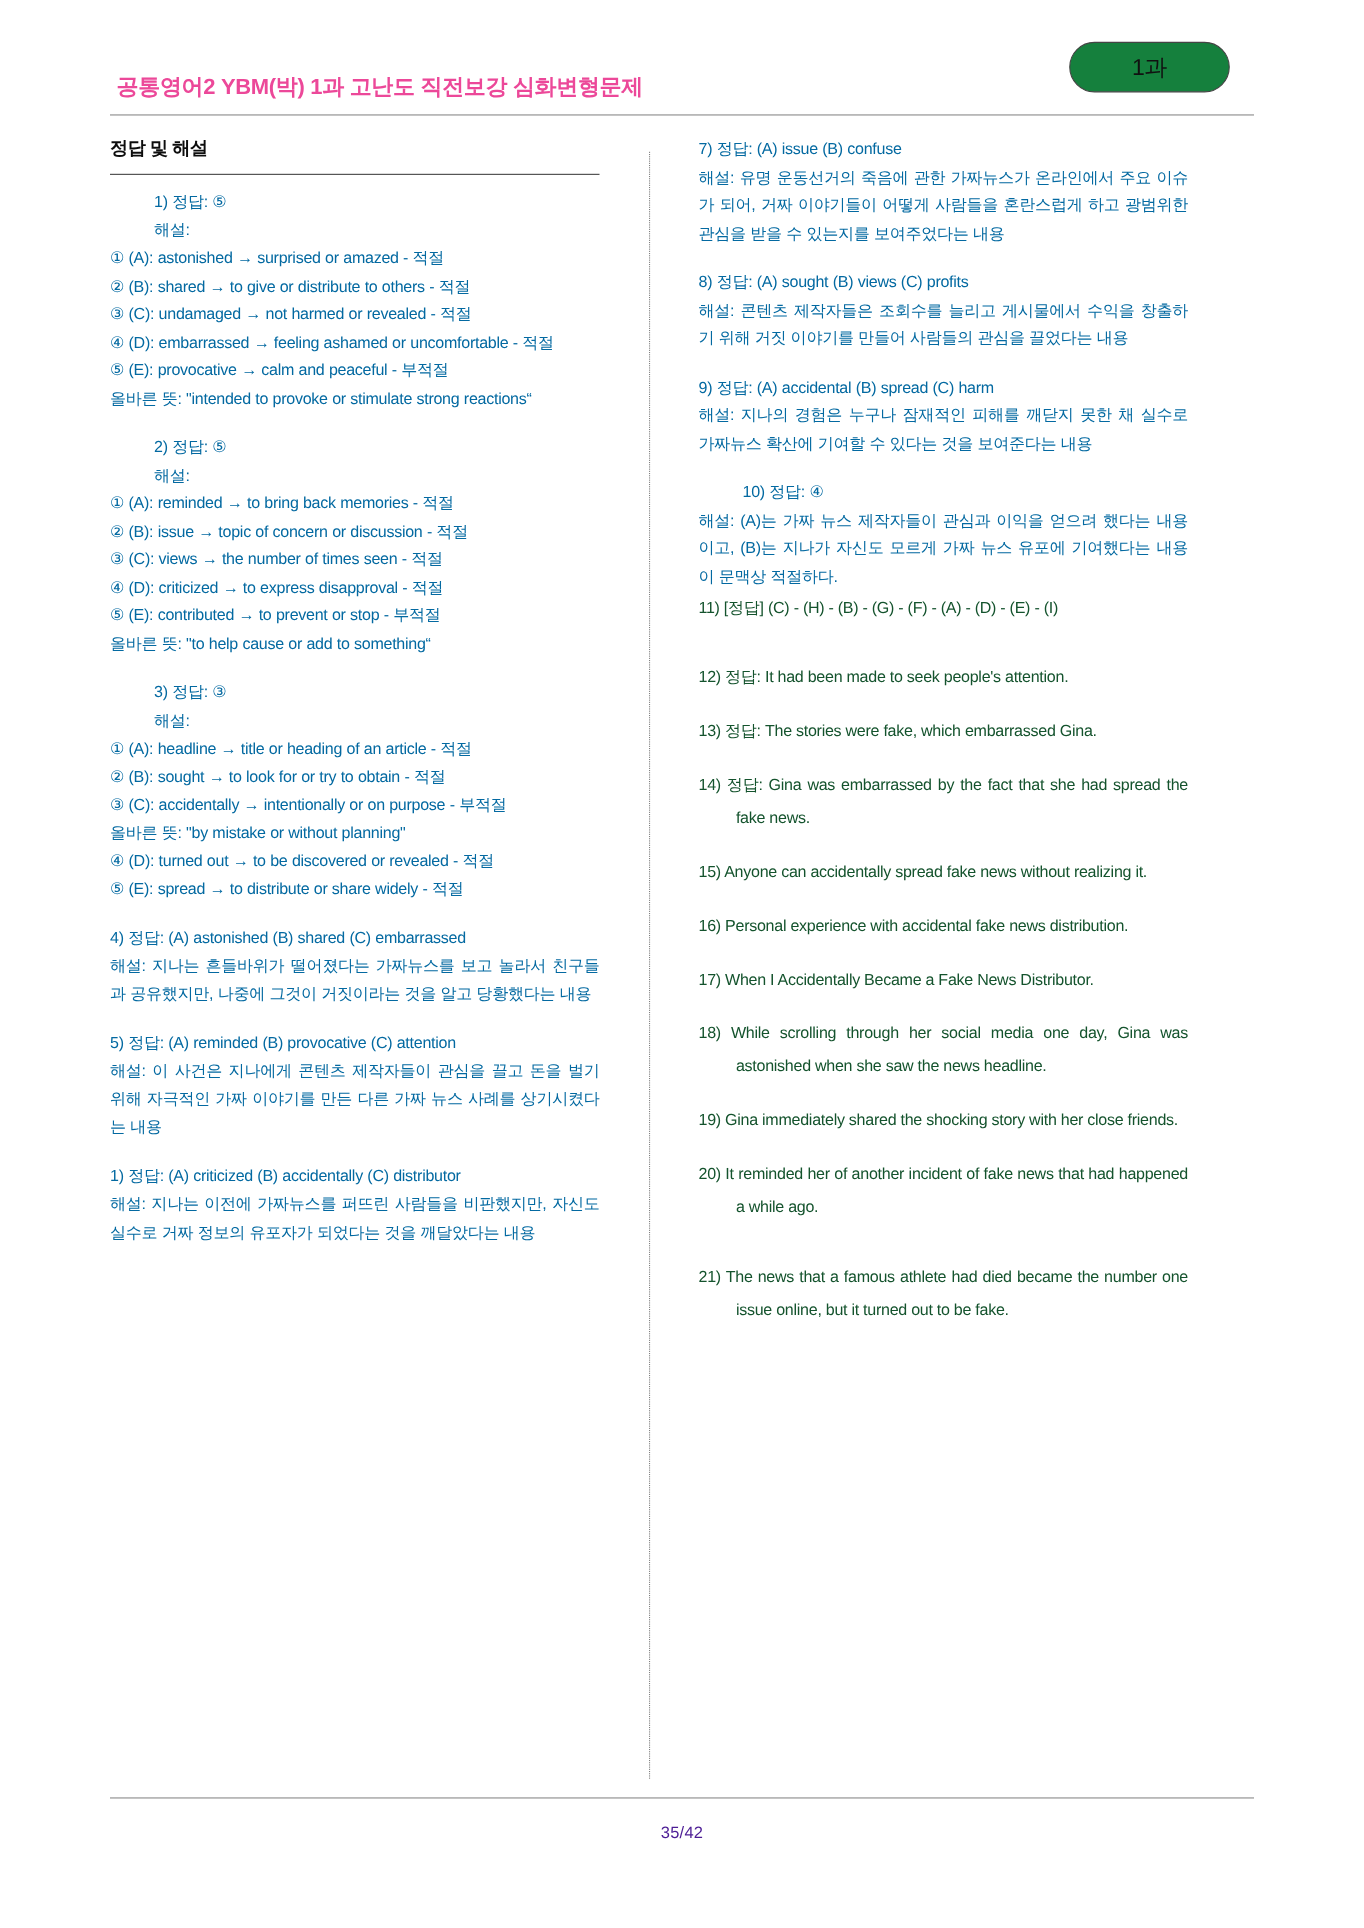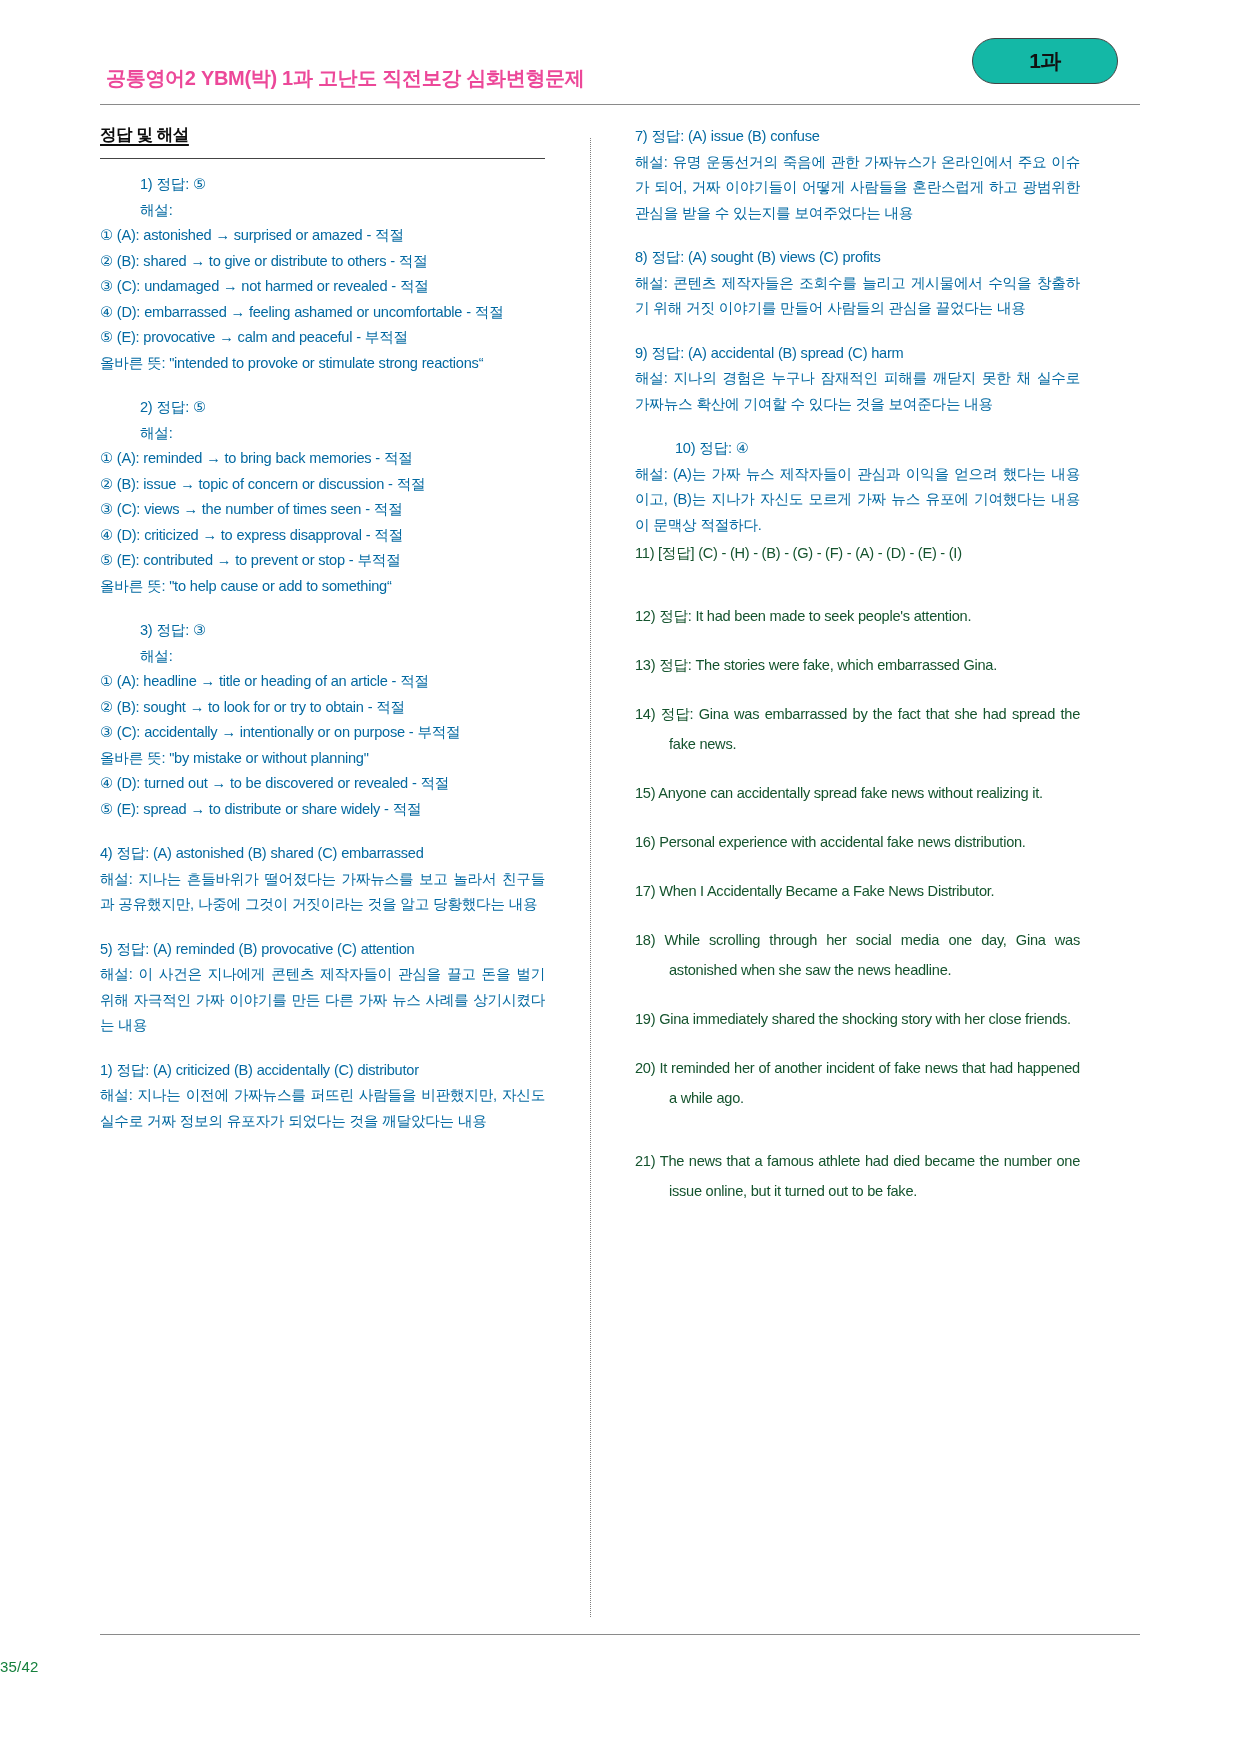--- a/index.html
+++ b/index.html
@@ -41,26 +41,26 @@
     color: #ec4899;
   }
   .lesson-badge {
     position: absolute;
     right: 22px;
     top: -4px;
     width: 146px;
     height: 46px;
     border: 1.4px solid #444;
     border-radius: 24px;
-    background: #14b8a6;
+    background: #15803d;
     display: flex;
     align-items: center;
     justify-content: center;
     font-size: 21px;
-    font-weight: 700;
+    font-weight: 400;
     color: #111;
     letter-spacing: -0.5px;
   }
   .header-rule {
     position: absolute;
     left: 100px;
     right: 100px;
     top: 104px;
     height: 0;
     border-top: 1.3px solid #8a8a8a;
@@ -91,21 +91,20 @@
     top: 14px;
     bottom: 6px;
     border-left: 1.3px dotted #7d7d7d;
   }
 
   
   .section-title {
     font-size: 16.5px;
     font-weight: 700;
     letter-spacing: -0.4px;
-    text-decoration: underline;
     text-underline-offset: 4px;
     text-decoration-thickness: 1.6px;
     margin: 0 0 12px 0;
     color: #0d0d0d;
   }
   .section-rule {
     border-top: 1.35px solid #444;
     margin: 0 0 13px 0;
     height: 0;
   }
@@ -149,23 +148,23 @@
     left: 100px;
     right: 100px;
     bottom: 118px;
     height: 0;
     border-top: 1.3px solid #8a8a8a;
   }
   .footer-page {
     position: absolute;
     left: 0; right: 0;
     bottom: 78px;
-    text-align: left;
+    text-align: center;
     font-size: 15px;
-    color: #15803d;
+    color: #4c1d95;
     letter-spacing: 0.2px;
   }
 </style>
 </head>
 <body>
 
 <div class="page">
 
   <div class="header">
     <div class="header-title">공통영어2 YBM(박) 1과 고난도 직전보강 심화변형문제</div>

